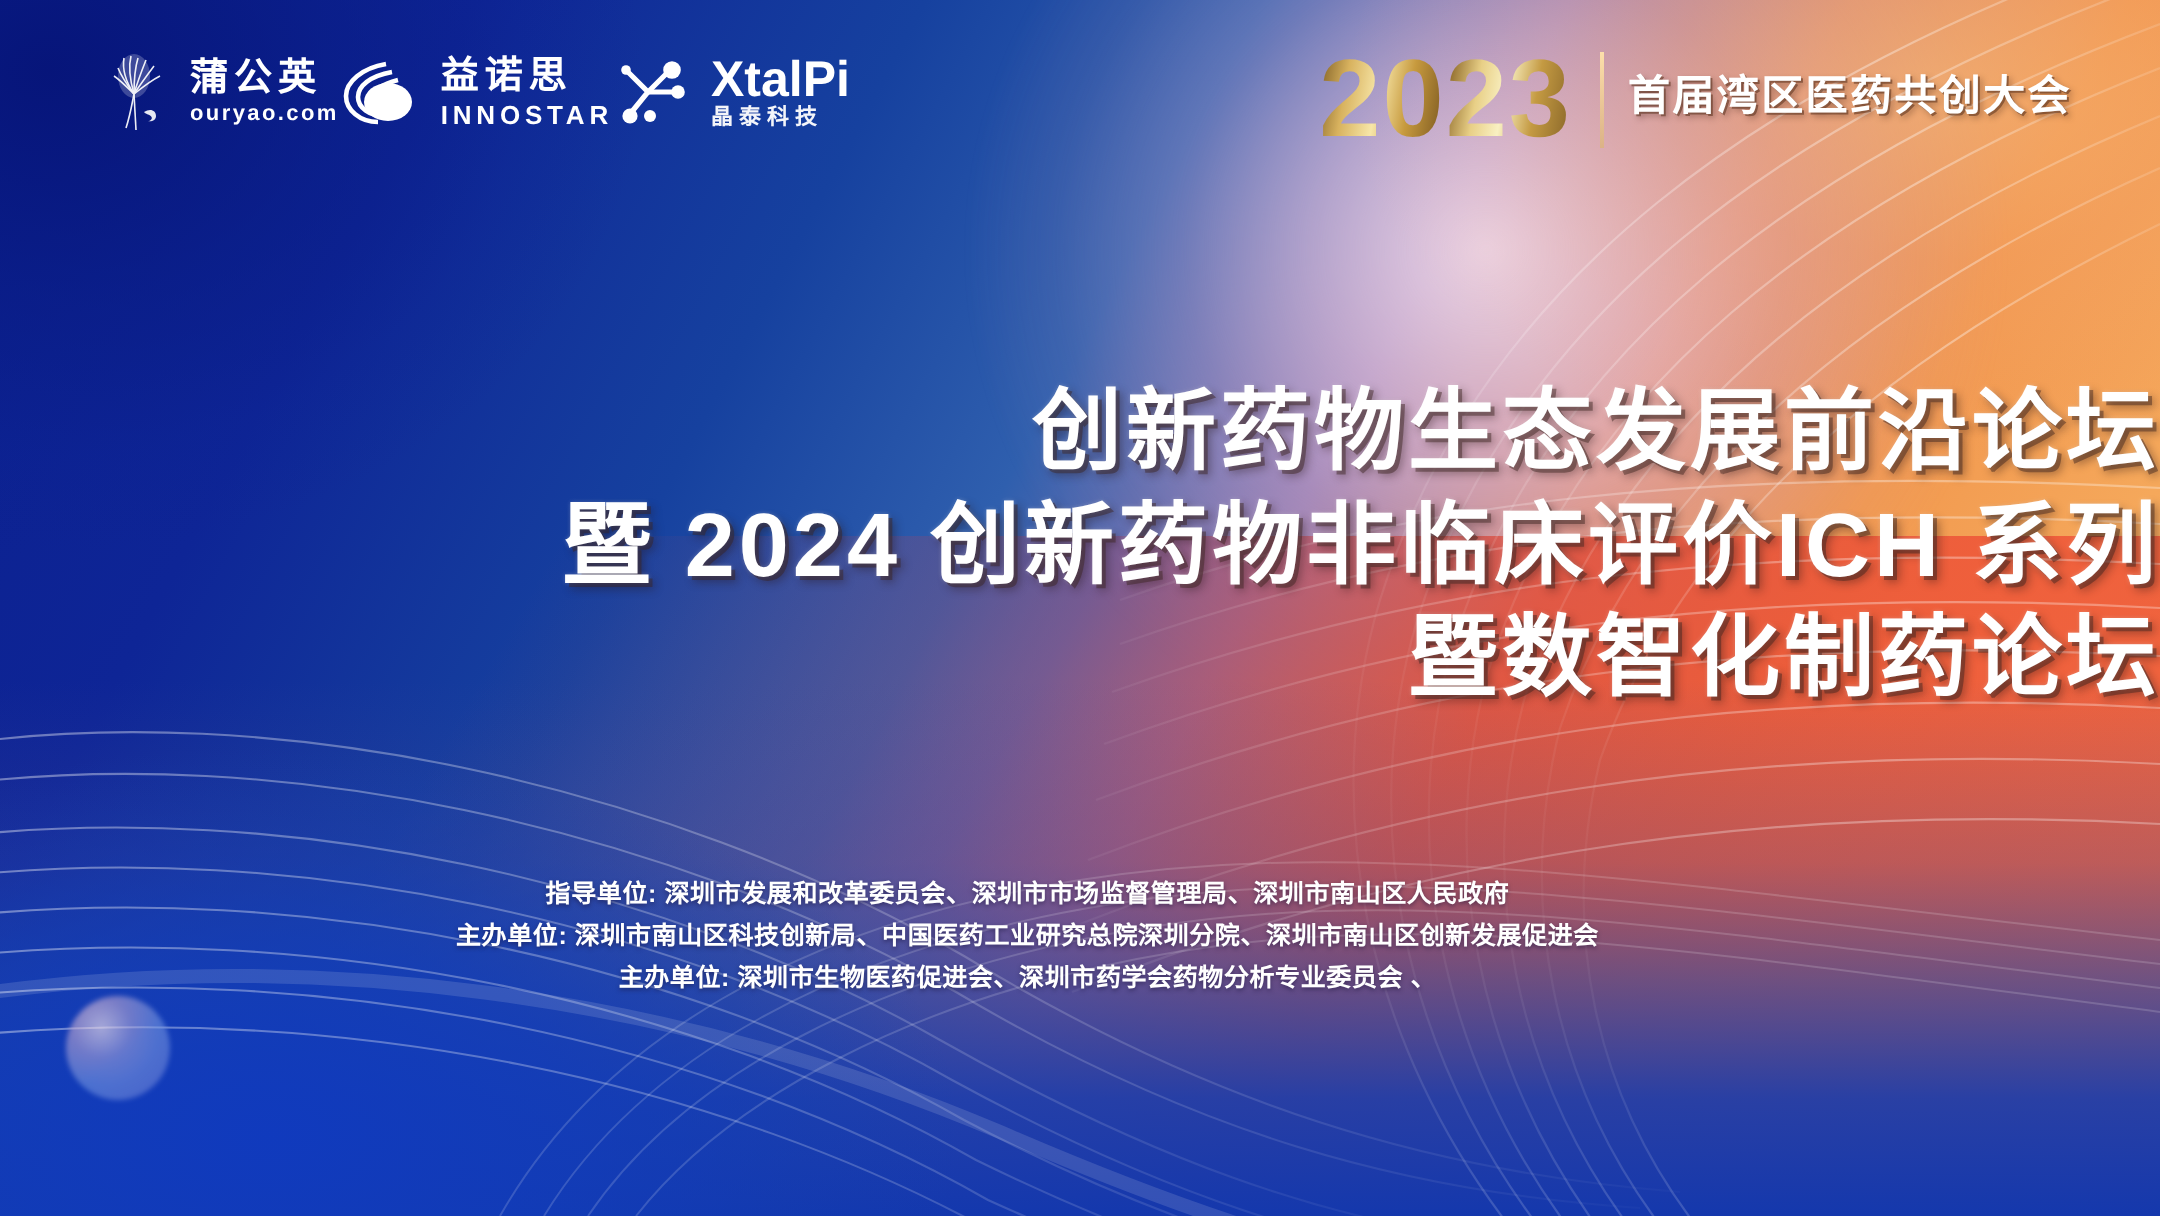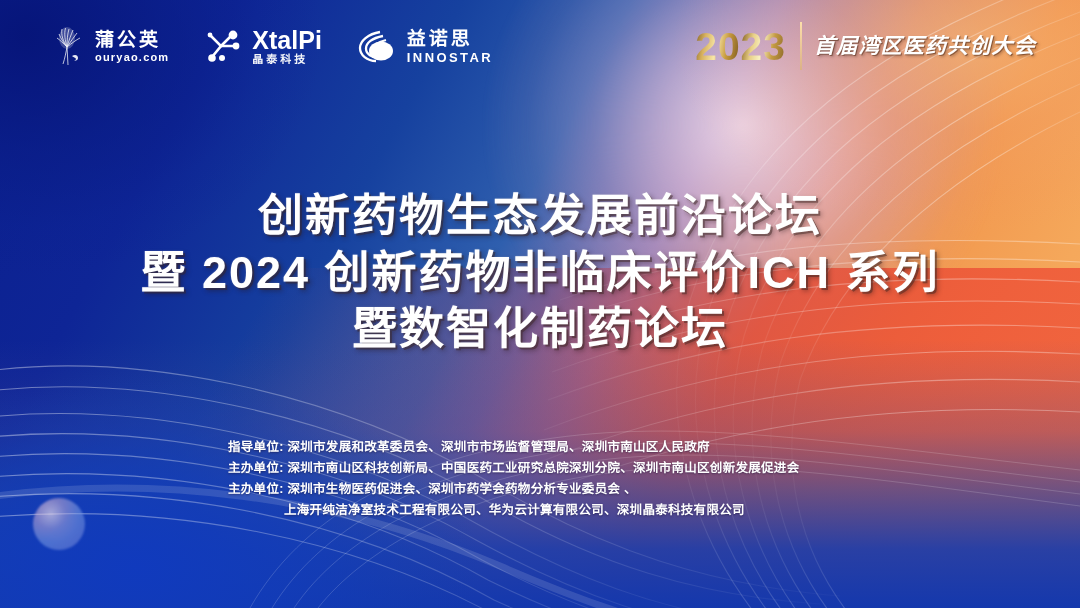--- a/index.html
+++ b/index.html
@@ -135,21 +135,20 @@
     opacity: 0.85;
   }
 
   
   .logo-row {
     position: absolute;
     left: 52px;
     top: 24px;
     display: flex;
     align-items: center;
-    gap: 34px;
     z-index: 6;
   }
   .logo {
     display: flex;
     align-items: center;
     gap: 9px;
     height: 46px;
   }
   .logo-mark { flex: 0 0 auto; display: block; }
   .logo-text { display: flex; flex-direction: column; justify-content: center; }
@@ -199,21 +198,21 @@
   .badge {
     position: absolute;
     right: 44px;
     top: 22px;
     display: flex;
     align-items: center;
     gap: 12px;
     z-index: 6;
   }
   .badge-year {
-    font-size: 39px;
+    font-size: 55px;
     font-weight: 800;
     letter-spacing: 1px;
     line-height: 1;
     background: linear-gradient(100deg,
       #7a5a22 0%, #d8b25e 12%, #f7e6a8 24%, #c79a3e 36%,
       #8a6526 48%, #e8cf86 60%, #f9f0c2 70%, #c49a42 82%, #7d5c24 100%);
     -webkit-background-clip: text;
     background-clip: text;
     color: transparent;
     -webkit-text-fill-color: transparent;
@@ -223,21 +222,20 @@
   }
   .badge-divider {
     width: 2px;
     height: 48px;
     background: linear-gradient(to bottom, rgba(255,226,170,0.95), rgba(220,180,120,0.75));
   }
   .badge-lines {
     display: flex;
     flex-direction: column;
     gap: 15px;
-    font-style: italic;
   }
   .badge-line {
     color: #ffffff;
     font-size: 21px;
     font-weight: 700;
     letter-spacing: 1.2px;
     line-height: 1.16;
     white-space: nowrap;
     text-shadow:
       1px 1px 0 rgba(90,50,30,0.55),
@@ -257,28 +255,30 @@
     color: #ffffff;
     font-size: 45px;
     font-weight: 800;
     letter-spacing: 2px;
     line-height: 1.26;
     white-space: nowrap;
     text-shadow:
       2px 2px 0 rgba(60,35,30,0.45),
       3px 3px 5px rgba(40,20,20,0.40),
       0 0 2px rgba(255,255,255,0.25);
+    text-align: right;
   }
 
   
   .footer {
     position: absolute;
     left: 228px;
     top: 437px;
     z-index: 5;
+    text-align: center;
   }
   .footer-line {
     color: #ffffff;
     font-size: 12.5px;
     font-weight: 700;
     letter-spacing: 0.3px;
     line-height: 21px;
     white-space: nowrap;
     text-shadow: 0 1px 2px rgba(25,20,60,0.55);
   }
@@ -386,69 +386,68 @@
         <ellipse cx="15" cy="13" rx="8" ry="11" fill="#ffffff" opacity="0.22"></ellipse>
         <path d="M20 31 c3 -2 6 -1 6 2 c0 2 -2 3 -4 2.6 c1.6 -0.4 2.4 -1.4 1.6 -2.4 c-0.8 -1 -2.4 -0.8 -3.6 -2.2 z" fill="#ffffff" opacity="0.9"></path>
       </svg>
       <div class="logo-text">
         <span class="logo-cn">蒲公英</span>
         <span class="logo-en">ouryao.com</span>
       </div>
     </div>
 
     <div class="logo">
+      <svg class="logo-mark" width="42" height="40" viewBox="0 0 42 40" xmlns="http://www.w3.org/2000/svg">
+        <g fill="none" stroke="#ffffff" stroke-width="2.3">
+          <path d="M24 5 C12 7 4 14 4 21 C4 28 11 34 20 34"></path>
+          <path d="M27 9 C16 11 10 16 10 21.5 C10 27 16 31 23 31"></path>
+          <path d="M30 13 C22 15 17 18.5 17 22.5 C17 26 21 28.5 26 28.5"></path>
+        </g>
+        <ellipse cx="25" cy="24" rx="12" ry="9.5" fill="#ffffff"></ellipse>
+      </svg>
+      <div class="logo-text">
+        <span class="logo-cn">益诺思</span>
+        <span class="logo-en-wide">INNOSTAR</span>
+      </div>
+    </div>
+
+    <div class="logo">
       <svg class="logo-mark" width="40" height="40" viewBox="0 0 40 40" xmlns="http://www.w3.org/2000/svg">
         <g stroke="#ffffff" stroke-width="2.6" stroke-linecap="round" fill="none">
           <path d="M8 9 L18 19 L9 30"></path>
           <path d="M18 19 L30 19"></path>
           <path d="M18 19 L27 10"></path>
         </g>
         <circle cx="30" cy="8" r="4.4" fill="#ffffff"></circle>
         <circle cx="33" cy="19" r="3.4" fill="#ffffff"></circle>
         <circle cx="9" cy="31" r="3.8" fill="#ffffff"></circle>
         <circle cx="19" cy="31" r="3.0" fill="#ffffff"></circle>
         <circle cx="7" cy="8" r="2.4" fill="#ffffff"></circle>
       </svg>
       <div class="logo-text">
         <span class="logo-en-lg">XtalPi</span>
         <span class="logo-cn-sm">晶泰科技</span>
       </div>
     </div>
 
-    <div class="logo">
-      <svg class="logo-mark" width="42" height="40" viewBox="0 0 42 40" xmlns="http://www.w3.org/2000/svg">
-        <g fill="none" stroke="#ffffff" stroke-width="2.3">
-          <path d="M24 5 C12 7 4 14 4 21 C4 28 11 34 20 34"></path>
-          <path d="M27 9 C16 11 10 16 10 21.5 C10 27 16 31 23 31"></path>
-          <path d="M30 13 C22 15 17 18.5 17 22.5 C17 26 21 28.5 26 28.5"></path>
-        </g>
-        <ellipse cx="25" cy="24" rx="12" ry="9.5" fill="#ffffff"></ellipse>
-      </svg>
-      <div class="logo-text">
-        <span class="logo-cn">益诺思</span>
-        <span class="logo-en-wide">INNOSTAR</span>
-      </div>
-    </div>
-
   </div>
 
   <div class="badge">
     <div class="badge-year">2023</div>
     <div class="badge-divider"></div>
     <div class="badge-lines">
       <div class="badge-line">首届湾区医药共创大会</div>
     </div>
   </div>
 
   <div class="title-block">
     <div class="title-line">创新药物生态发展前沿论坛</div>
     <div class="title-line">暨 2024 创新药物非临床评价ICH 系列</div>
     <div class="title-line">暨数智化制药论坛</div>
   </div>
 
   <div class="footer">
     <div class="footer-line">指导单位: 深圳市发展和改革委员会、深圳市市场监督管理局、深圳市南山区人民政府</div>
     <div class="footer-line">主办单位: 深圳市南山区科技创新局、中国医药工业研究总院深圳分院、深圳市南山区创新发展促进会</div>
     <div class="footer-line">主办单位: 深圳市生物医药促进会、深圳市药学会药物分析专业委员会 、</div>
-    <div class="footer-line indent">上海开纯洁净室技术工程有限公司、华为云计算有限公司、深圳晶泰科技有限公司</div>
   </div>
 
 </div>
 
 </body></html>

